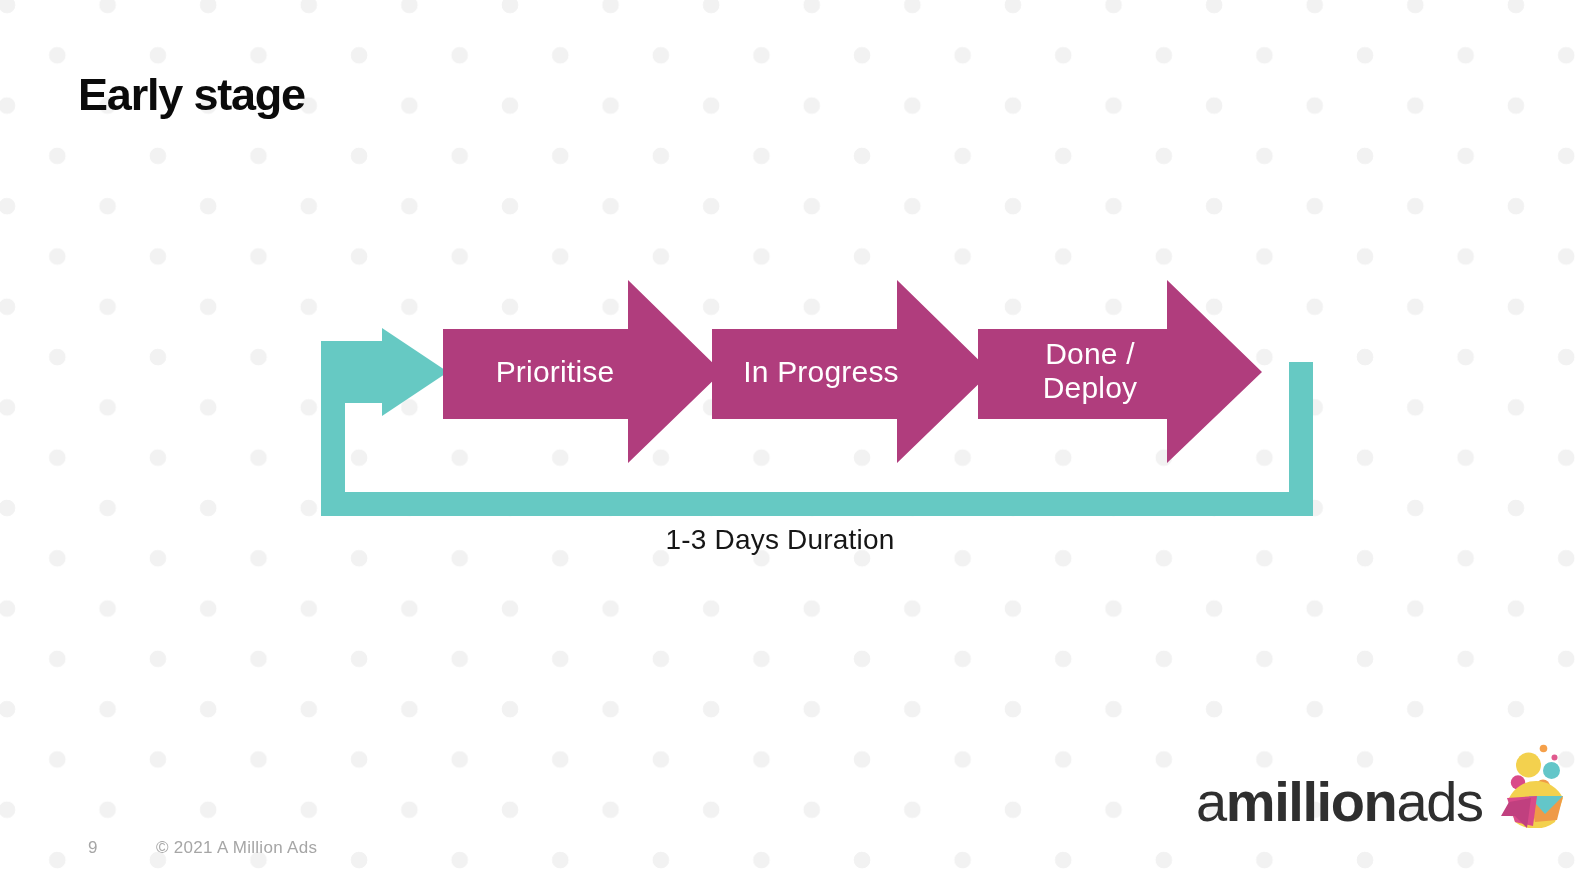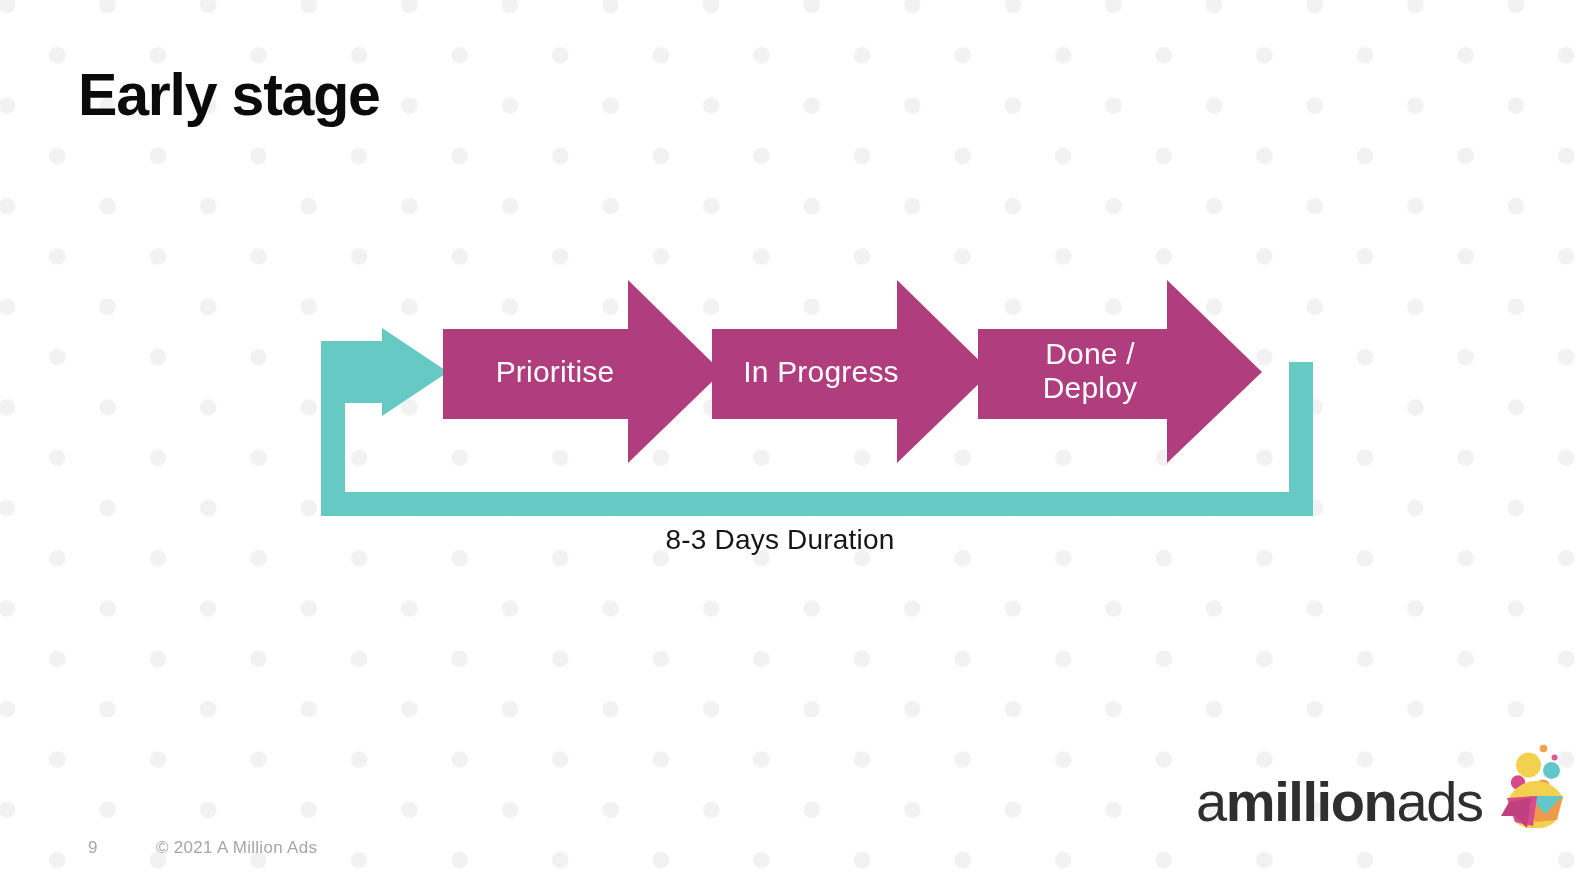--- a/index.html
+++ b/index.html
@@ -37,21 +37,21 @@
   .title-block {
     position: absolute;
     left: 78px;
     top: 62px;
     width: 760px;
   }
   .title-line {
     display: block;
     font-family: "Liberation Sans", sans-serif;
     font-weight: bold;
-    font-size: 59px;
+    font-size: 45px;
     line-height: 66px;
     letter-spacing: -1.2px;
     color: #0b0b0b;
     white-space: pre;
   }
 
   
   .diagram {
     position: absolute;
     left: 0;
@@ -194,21 +194,21 @@
                  L 978 415
                  Z" fill="#b03d7d"></path>
         <text class="arrow-label" x="1090" y="360" text-anchor="middle">Done /</text>
         <text class="arrow-label" x="1090" y="394" text-anchor="middle">Deploy</text>
       </g>
 
     </svg>
   </div>
 
   <div class="duration-caption">
-    <span class="caption-inner">8-3 Days Duration</span>
+    <span class="caption-inner">1-3 Days Duration</span>
   </div>
 
   <div class="footer">
     <span class="page-num">9</span>
     <span>© 2021 A Million Ads</span>
   </div>
 
   <div class="logo">
     <div class="logo-word"><span class="light">a</span><span class="bold">million</span><span class="light">ads</span></div>
 

